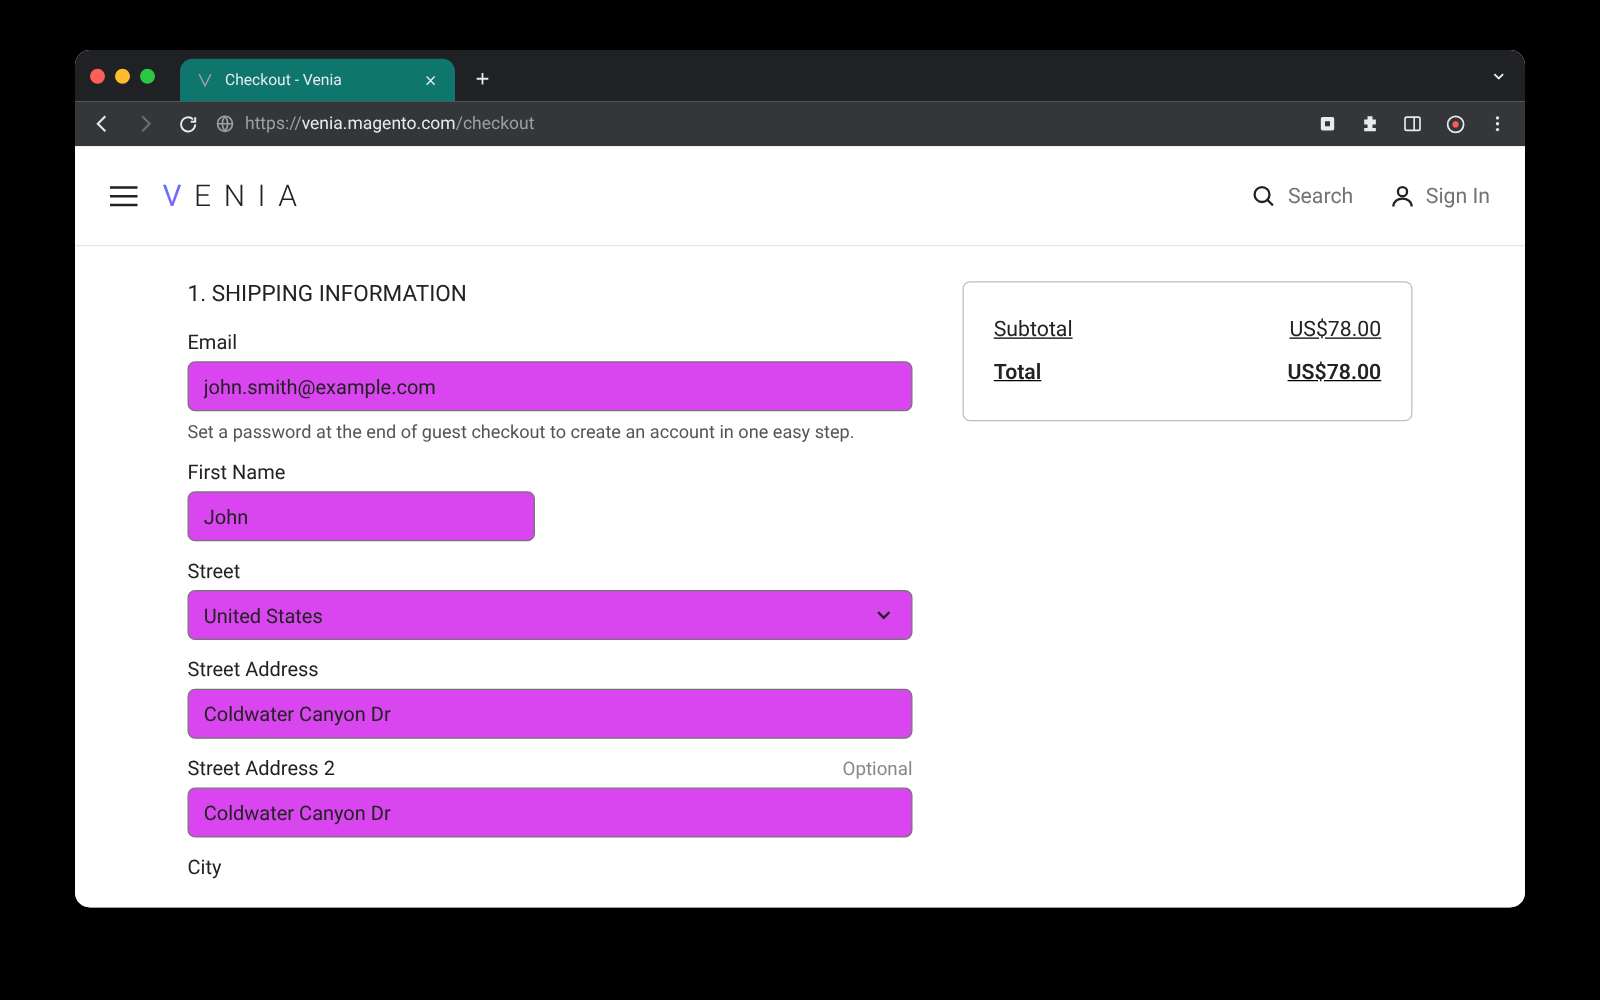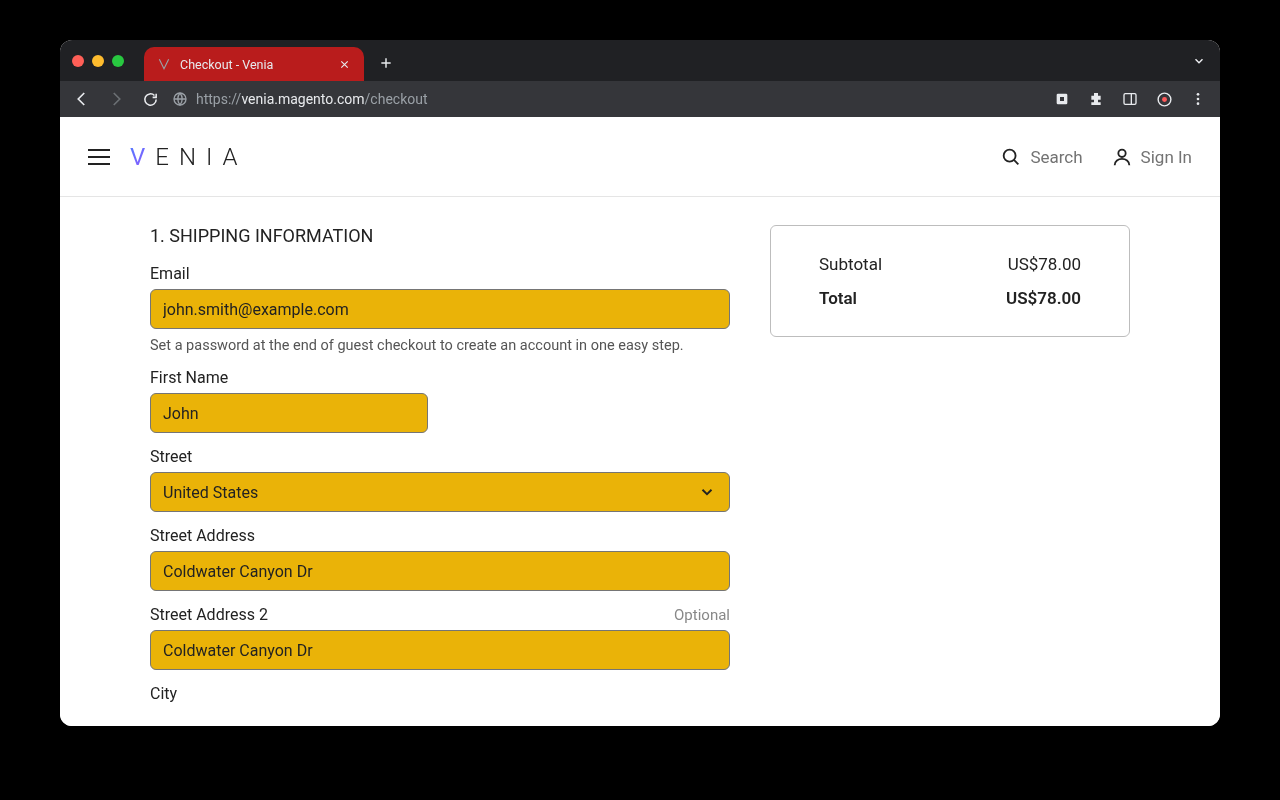--- a/index.html
+++ b/index.html
@@ -30,21 +30,21 @@
   }
   .traffic span {
     width: 12px; height: 12px; border-radius: 50%;
     display: inline-block;
   }
   .tl-close { background: #ff5f57; }
   .tl-min { background: #febc2e; }
   .tl-max { background: #28c840; }
   .tab {
     height: 34px;
-    background: #b91c1c;
+    background: #0f766e;
     border-top-left-radius: 10px;
     border-top-right-radius: 10px;
     display: flex; align-items: center;
     padding: 12px 12px;
     color: #e8eaed;
     font-size: 12.5px;
     gap: 8px;
     min-width: 220px;
   }
   .tab .favicon {
@@ -165,21 +165,21 @@
     color: #888; font-size: 15px;
   }
   .input, .select {
     width: 100%;
     height: 40px;
     border: 1.5px solid #757575;
     border-radius: 6px;
     padding: 0 12px;
     font-size: 16px;
     color: #222;
-    background: #eab308;
+    background: #d946ef;
     font-family: inherit;
   }
   .hint {
     font-size: 14.5px;
     color: #555;
     margin-top: 8px;
   }
   .row2 {
     display: grid;
     grid-template-columns: 1fr 1fr;
@@ -189,22 +189,23 @@
   .select-wrap .chev {
     position: absolute; right: 14px; top: 50%; transform: translateY(-50%);
     pointer-events: none;
     color: #222;
   }
   .select { appearance: none; -webkit-appearance: none; padding-right: 36px; }
   
   .summary {
     border: 1px solid #bdbdbd;
     border-radius: 6px;
-    padding: 28px 48px;
+    padding: 28px 24px;
     height: fit-content;
+    text-decoration: underline;
   }
   .summary-row {
     display: flex; justify-content: space-between;
     font-size: 17px; color: #222;
     margin-bottom: 14px;
   }
   .summary-row.total { font-weight: 600; margin-bottom: 0; }
   svg { display: block; }
 </style>
 </head>

